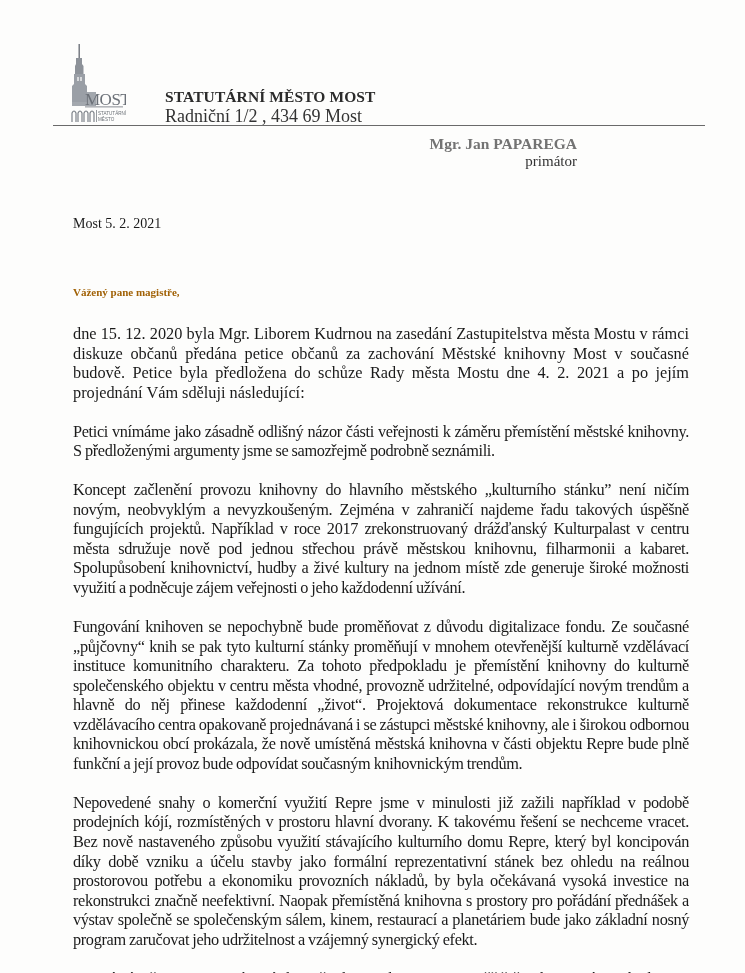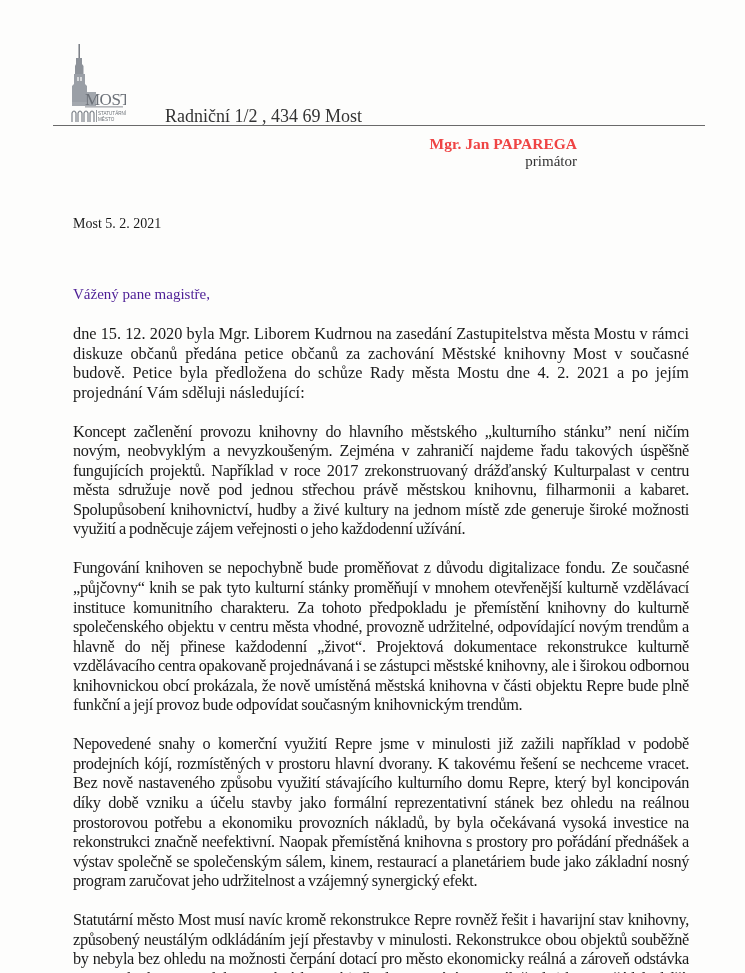--- a/index.html
+++ b/index.html
@@ -22,36 +22,36 @@
   .org-address {
     position: absolute; left: 165px; top: 106px;
     font-size: 18px; color: #333; white-space: nowrap;
   }
   .rule {
     position: absolute; left: 53px; top: 125px; width: 652px; height: 1px;
     background: #6a6a6a;
   }
   .signer-name {
     position: absolute; right: 55px; top: 135px;
-    font-weight: bold; font-size: 15.5px; color: #ef4444; white-space: nowrap;
+    font-weight: bold; font-size: 15.5px; color: #737373; white-space: nowrap;
   }
   .signer-role {
     position: absolute; right: 55px; top: 153px;
     font-size: 15px; color: #333; white-space: nowrap; margin-left: 28px;
   }
 
   
   .date, .ref {
     position: absolute; left: 73px; font-size: 14px; white-space: nowrap; color: #1a1a1a;
   }
   .date { top: 216px; }
   .ref { top: 234px; }
 
   .salutation {
-    position: absolute; left: 73px; top: 286px; font-size: 15px; color: #4c1d95;
+    position: absolute; left: 73px; top: 286px; font-size: 11px; color: #a16207; font-weight: bold;
   }
 
   
   .body-text {
     position: absolute; left: 73px; top: 324px; width: 616px;
     font-size: 16.3px; line-height: 19.55px; color: #1a1a1a;
   }
   .body-text p {
     margin: 0 0 19.5px 0;
     text-align: justify;
@@ -82,32 +82,34 @@
       <path d="M2 78 L2 69 Q4 65 6 69 L6 78"></path>
       <path d="M8 78 L8 69 Q10 65 12 69 L12 78"></path>
       <path d="M14 78 L14 69 Q16 65 18 69 L18 78"></path>
       <path d="M20 78 L20 69 Q22 65 24 69 L24 78"></path>
     </g>
     <rect x="26" y="66" width="0.8" height="12" fill="#7d8289"></rect>
     <text x="28" y="71" font-family="Liberation Sans, sans-serif" font-size="4.6" fill="#6c7178">STATUTÁRNÍ</text>
     <text x="28" y="77" font-family="Liberation Sans, sans-serif" font-size="4.6" fill="#6c7178">MĚSTO</text>
   </svg>
 
+  <div class="org-name">STATUTÁRNÍ MĚSTO MOST</div>
   <div class="org-address">Radniční 1/2 , 434 69 Most</div>
 
   <div class="rule"></div>
 
   <div class="signer-name">Mgr. Jan PAPAREGA</div>
   <div class="signer-role">primátor</div>
 
   <div class="date">Most 5. 2. 2021</div>
 
   <div class="salutation">Vážený pane magistře,</div>
 
   <div class="body-text">
     <p>dne 15. 12. 2020 byla Mgr. Liborem Kudrnou na zasedání Zastupitelstva města Mostu v rámci diskuze občanů předána petice občanů za zachování Městské knihovny Most v současné budově. Petice byla předložena do schůze Rady města Mostu dne 4. 2. 2021 a po jejím projednání Vám sděluji následující:</p>
+    <p class="tight">Petici vnímáme jako zásadně odlišný názor části veřejnosti k záměru přemístění městské knihovny. S předloženými argumenty jsme se samozřejmě podrobně seznámili.</p>
     <p class="tight">Koncept začlenění provozu knihovny do hlavního městského „kulturního stánku” není ničím novým, neobvyklým a nevyzkoušeným. Zejména v zahraničí najdeme řadu takových úspěšně fungujících projektů. Například v roce 2017 zrekonstruovaný drážďanský Kulturpalast v centru města sdružuje nově pod jednou střechou právě městskou knihovnu, filharmonii a kabaret. Spolupůsobení knihovnictví, hudby a živé kultury na jednom místě zde generuje široké možnosti využití a podněcuje zájem veřejnosti o jeho každodenní užívání.</p>
     <p class="tight"><span>Fungování knihoven se nepochybně bude proměňovat z důvodu digitalizace fondu. Ze současné „půjčovny“ knih se pak tyto kulturní stánky proměňují v mnohem otevřenější kulturně vzdělávací instituce komunitního charakteru.  Za tohoto předpokladu je přemístění knihovny do kulturně společenského objektu v centru města vhodné, provozně udržitelné, odpovídající novým trendům a hlavně do něj přinese každodenní „život“. Projektová dokumentace rekonstrukce kulturně vzdělávacího centra opakovaně projednávaná i se zástupci městské knihovny, ale i širokou odbornou knihovnickou </span><span class="pencil">obcí prokázala</span><span>, že nově umístěná městská knihovna </span><span class="pencil">v části objektu Repre</span><span> bude plně funkční a její </span><span class="pencil">provoz bude</span><span> odpovídat současným knihovnickým trendům.</span></p>
     <p class="tight">Nepovedené snahy o komerční využití Repre jsme v minulosti již zažili například v podobě prodejních kójí, rozmístěných v prostoru hlavní dvorany. K takovému řešení se nechceme vracet. Bez nově nastaveného způsobu využití stávajícího kulturního domu Repre, který byl koncipován díky době vzniku a účelu stavby jako formální reprezentativní stánek bez ohledu na reálnou prostorovou potřebu a ekonomiku provozních nákladů, by byla očekávaná vysoká investice na rekonstrukci značně neefektivní. Naopak přemístěná knihovna s prostory pro pořádání přednášek a výstav společně se společenským sálem, kinem, restaurací a planetáriem bude jako základní nosný program zaručovat jeho udržitelnost a vzájemný synergický efekt.</p>
     <p class="tight">Statutární město Most musí navíc kromě rekonstrukce Repre rovněž řešit i havarijní stav knihovny, způsobený neustálým odkládáním její přestavby v minulosti. Rekonstrukce obou objektů souběžně by nebyla bez ohledu na možnosti čerpání dotací pro město ekonomicky reálná a zároveň odstávka provozu knihovny po dobu stavebních prací (odhadem v trvání minimálně 2 let) by si vyžádala další</p>
   </div>
 
 </div>
 
 </body></html>

